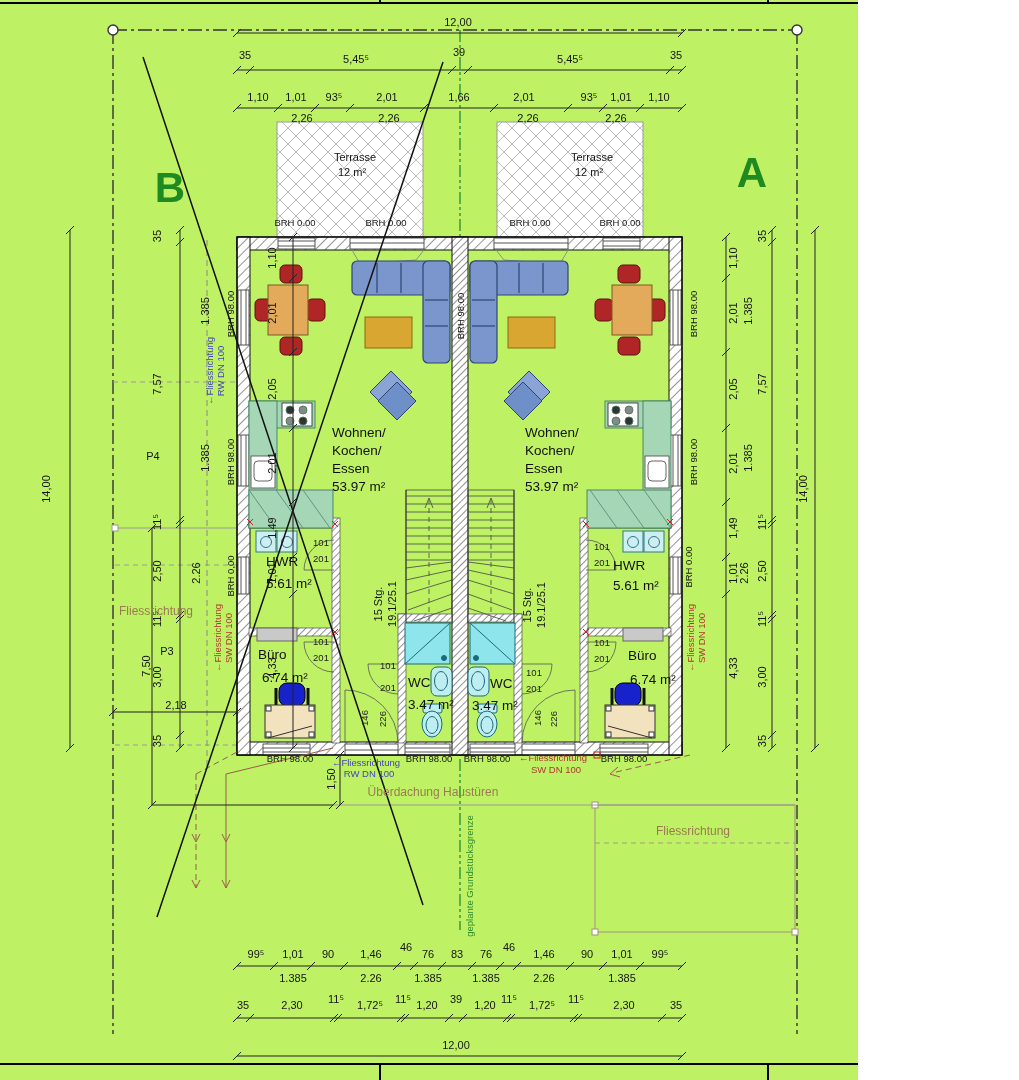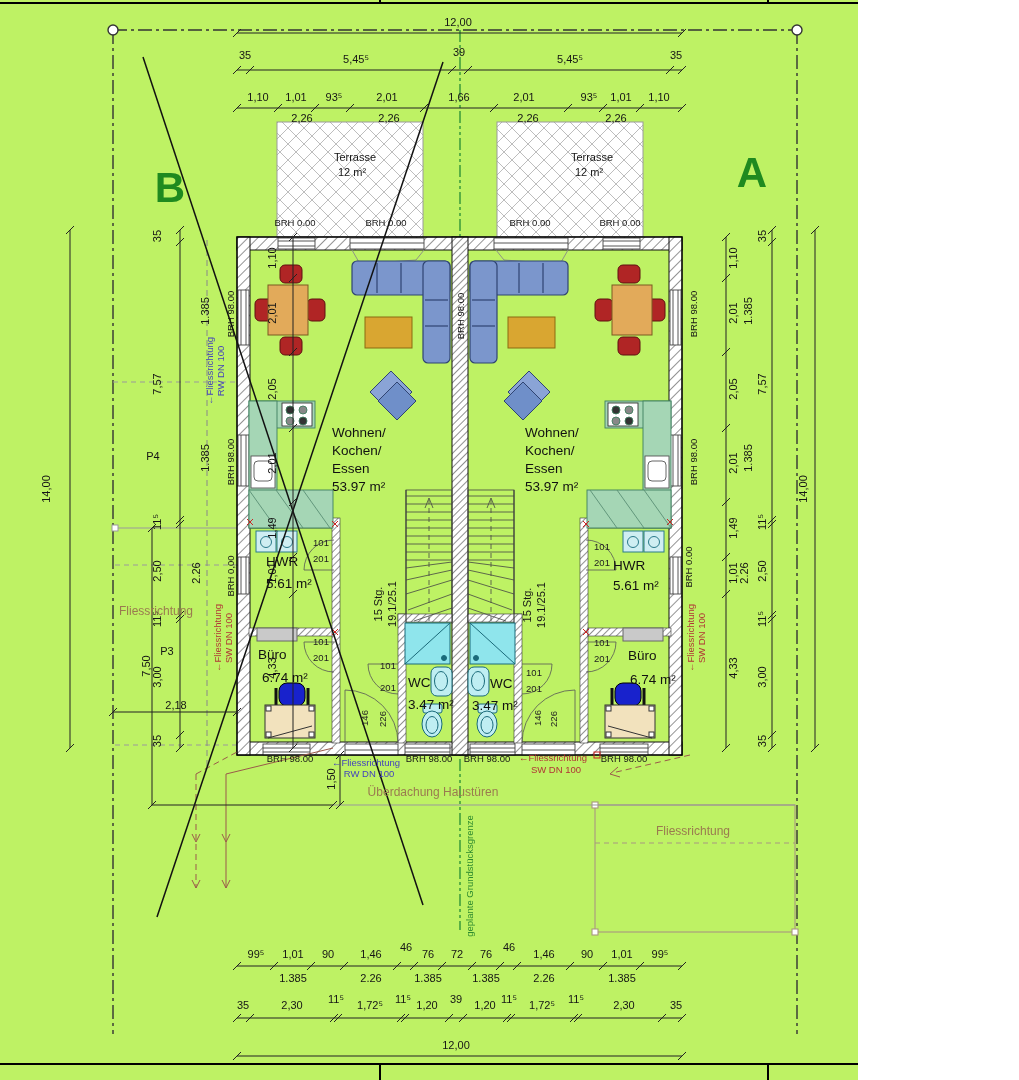--- a/index.html
+++ b/index.html
@@ -665,21 +665,21 @@
 <div class="lb tan" style="left:433px;top:792px">Überdachung Haustüren</div>
 <div class="lb tan" style="left:693px;top:831px">Fliessrichtung</div>
 <div class="lb vt sm grn" style="left:470px;top:876px">geplante Grundstücksgrenze</div>
 
 <div class="lb" style="left:256px;top:954px">99⁵</div>
 <div class="lb" style="left:293px;top:954px">1,01</div>
 <div class="lb" style="left:328px;top:954px">90</div>
 <div class="lb" style="left:371px;top:954px">1,46</div>
 <div class="lb" style="left:406px;top:947px">46</div>
 <div class="lb" style="left:428px;top:954px">76</div>
-<div class="lb" style="left:457px;top:954px">72</div>
+<div class="lb" style="left:457px;top:954px">83</div>
 <div class="lb" style="left:486px;top:954px">76</div>
 <div class="lb" style="left:509px;top:947px">46</div>
 <div class="lb" style="left:544px;top:954px">1,46</div>
 <div class="lb" style="left:587px;top:954px">90</div>
 <div class="lb" style="left:622px;top:954px">1,01</div>
 <div class="lb" style="left:660px;top:954px">99⁵</div>
 <div class="lb" style="left:293px;top:978px">1.385</div>
 <div class="lb" style="left:371px;top:978px">2.26</div>
 <div class="lb" style="left:428px;top:978px">1.385</div>
 <div class="lb" style="left:486px;top:978px">1.385</div>

